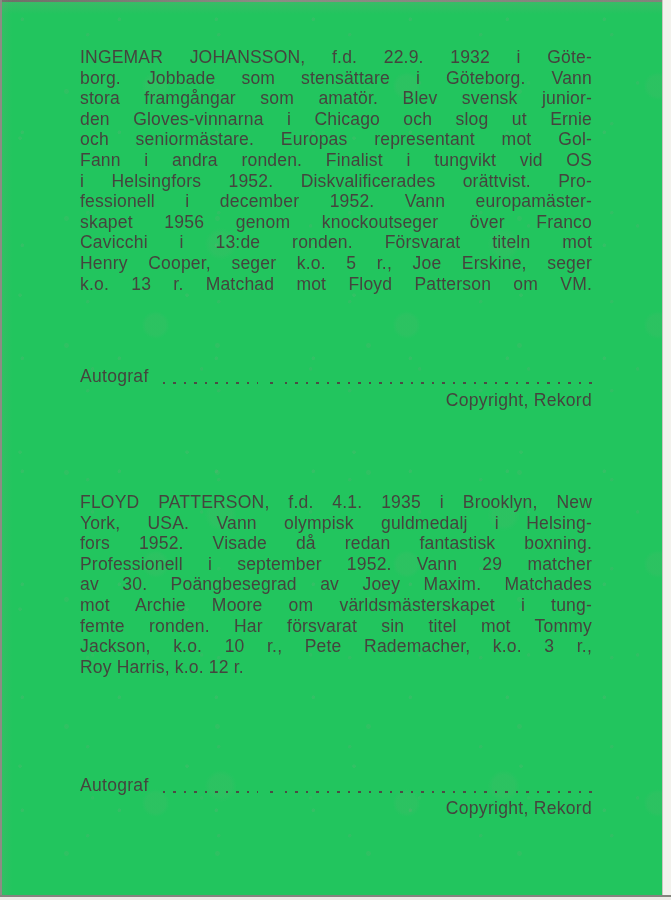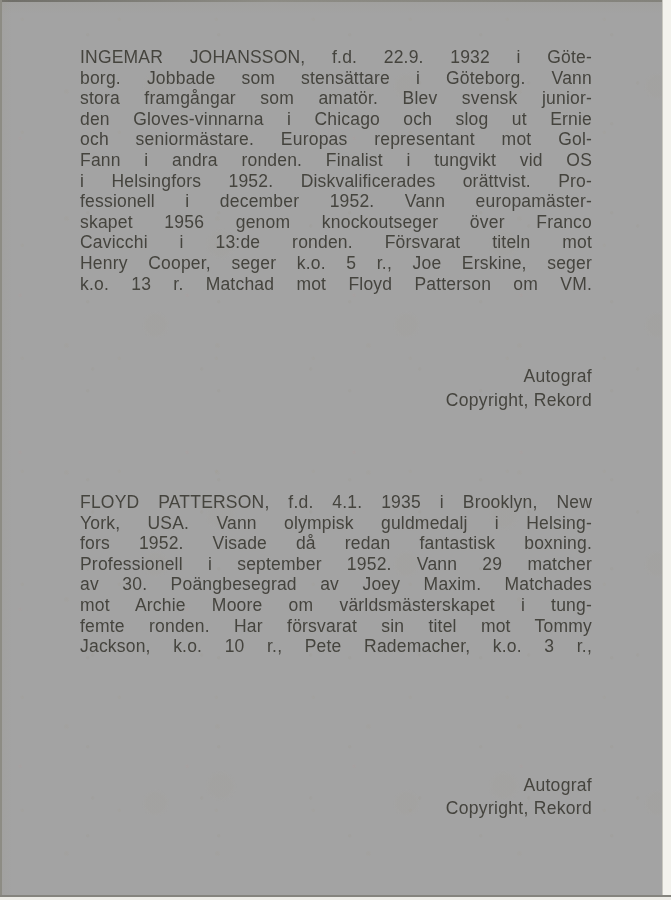--- a/index.html
+++ b/index.html
@@ -7,21 +7,21 @@
     padding: 0;
     width: 671px;
     height: 900px;
     overflow: hidden;
     background: #f2f1ec;
     font-family: "Liberation Sans", sans-serif;
   }
   .sheet {
     position: absolute;
     inset: 0;
-    background: #a3a3a3;
+    background: #22c55e;
   }
   
   .texture {
     position: absolute;
     inset: 0;
     pointer-events: none;
     background-image:
       radial-gradient(circle 2px at 23% 17%, rgba(160,155,138,0.14) 0 1.5px, transparent 2px),
       radial-gradient(circle 2px at 67% 39%, rgba(150,145,128,0.12) 0 1.5px, transparent 2px),
       radial-gradient(circle 3px at 44% 72%, rgba(160,152,135,0.10) 0 2px, transparent 3px),
@@ -78,21 +78,20 @@
   }
   .line.left-last { text-align-last: left; }
   
   .autograf-row {
     position: absolute;
     left: 80px;
     width: 512px;
     display: flex;
     align-items: flex-end;
     color: #45443e;
-    flex-direction: column;
   }
   .ar1 { top: 367px; height: 19px; }
   .ar2 { top: 776px; height: 19px; }
   .autograf-label {
     font-size: 17.5px;
     line-height: 19px;
     letter-spacing: 0.3px;
     flex: 0 0 auto;
   }
   .dots {
@@ -161,20 +160,21 @@
   <section>
     <div class="text-block tb2">
       <div class="line">FLOYD PATTERSON, f.d. 4.1. 1935 i Brooklyn, New</div>
       <div class="line">York, USA. Vann olympisk guldmedalj i Helsing-</div>
       <div class="line">fors 1952. Visade då redan fantastisk boxning.</div>
       <div class="line">Professionell i september 1952. Vann 29 matcher</div>
       <div class="line">av 30. Poängbesegrad av Joey Maxim. Matchades</div>
       <div class="line">mot Archie Moore om världsmästerskapet i tung-</div>
       <div class="line">femte ronden. Har försvarat sin titel mot Tommy</div>
       <div class="line">Jackson, k.o. 10 r., Pete Rademacher, k.o. 3 r.,</div>
+      <div class="line left-last">Roy Harris, k.o. 12 r.</div>
     </div>
     <div class="autograf-row ar2">
       <span class="autograf-label">Autograf</span>
       <span class="dots dots-a"></span>
       <span class="dot-single"></span>
       <span class="dots dots-b"></span>
     </div>
     <div class="copyright cp2">Copyright, Rekord</div>
   </section>
 </div>

